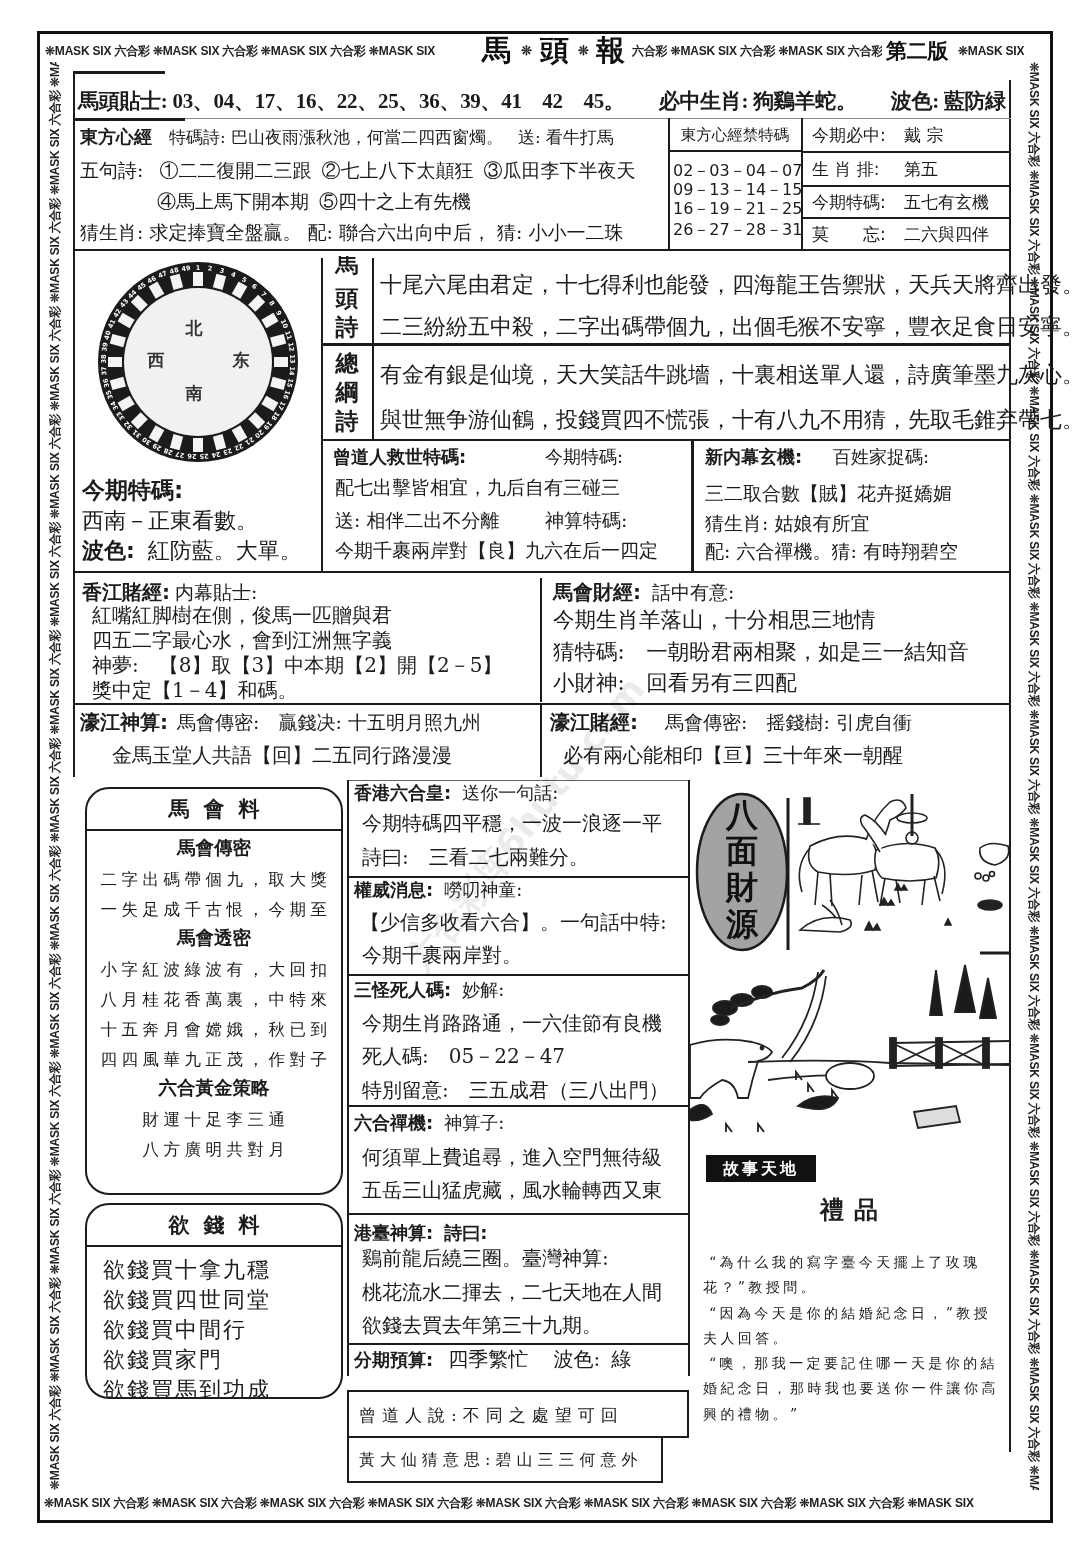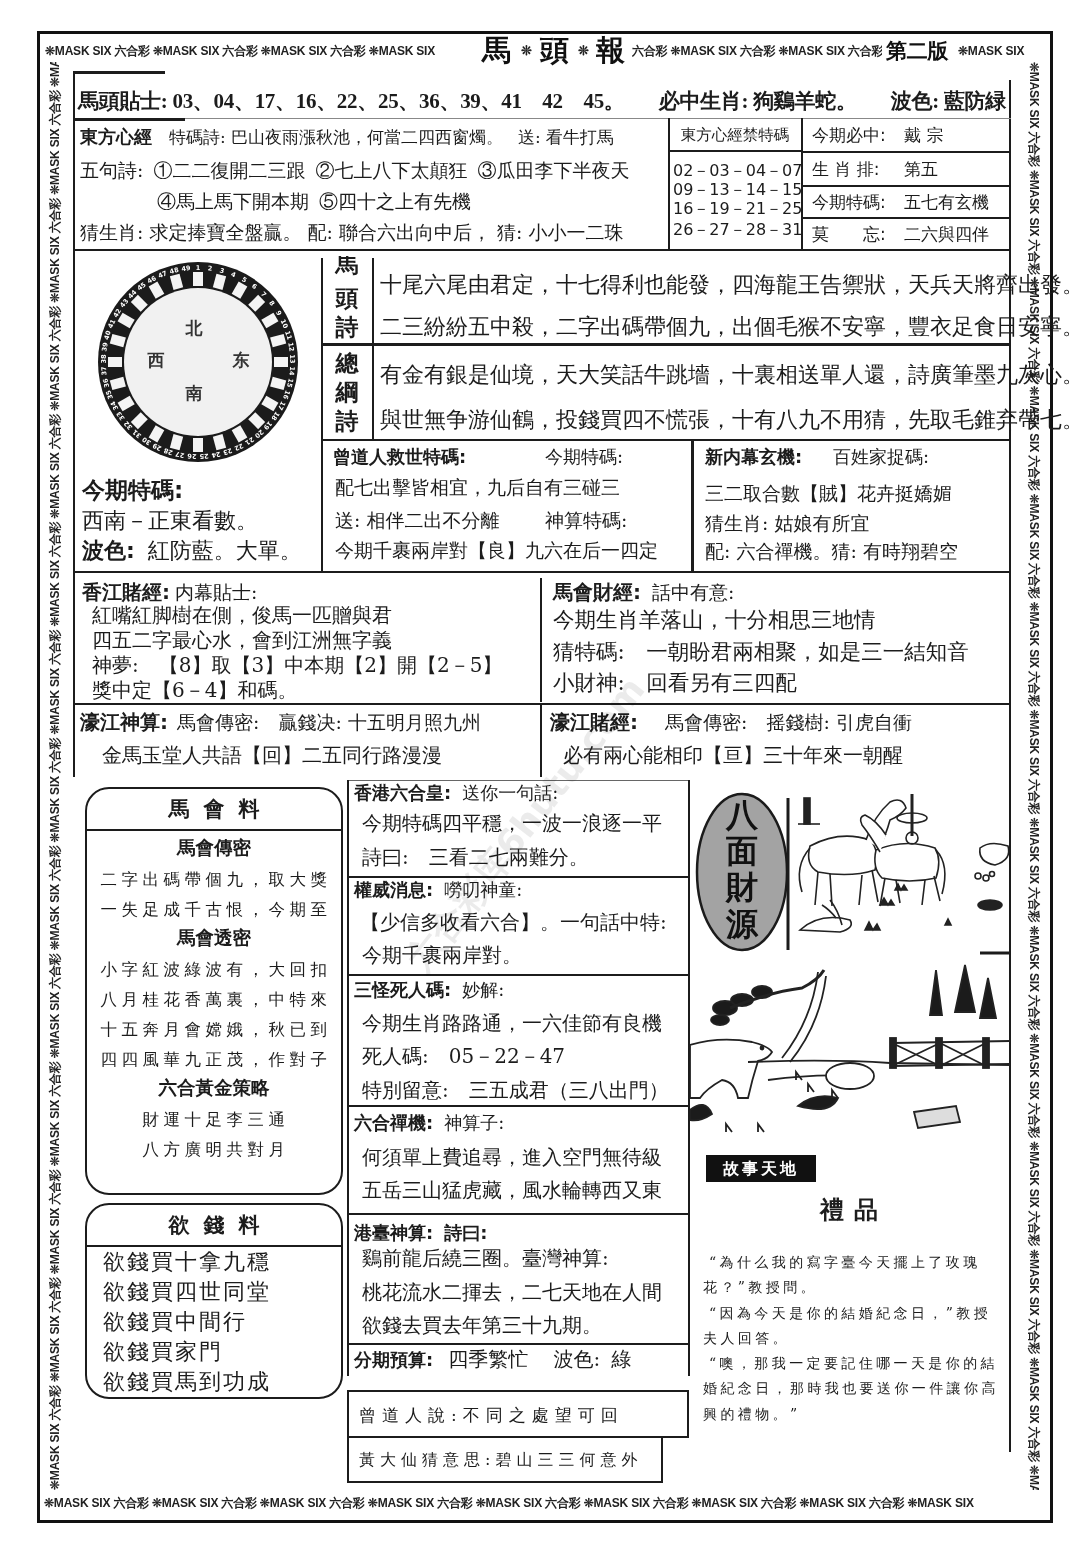--- a/index.html
+++ b/index.html
@@ -104,21 +104,21 @@
 
 <div class="ln" style="left:80px;top:123px;height:28px;line-height:28px">
   <span class="hd f18">東方心經</span>
   <span class="f17" style="margin-left:12px">特碼詩:</span>
   <span class="f17">巴山夜雨漲秋池，何當二四西窗燭。</span>
   <span class="f17" style="margin-left:10px">送:</span>
   <span class="f17">看牛打馬</span>
 </div>
 <div class="ln f19" style="left:80px;top:155px">
   <span>五句詩:</span>
-  <span style="margin-left:4px">①二二復開二三跟</span>
+  <span style="margin-left:10px">①二二復開二三跟</span>
   <span style="margin-left:4px">②七上八下太顛狂</span>
   <span style="margin-left:4px">③瓜田李下半夜天</span>
 </div>
 <div class="ln f19" style="left:157px;top:186px">
   <span>④馬上馬下開本期</span>
   <span style="margin-left:4px">⑤四十之上有先機</span>
 </div>
 <div class="ln f19" style="left:80px;top:217px">
   <span>猜生肖:</span>
   <span>求定捧寶全盤贏。</span>
@@ -266,35 +266,35 @@
 <div class="ln f19" style="left:705px;top:508px">猜生肖: 姑娘有所宜</div>
 <div class="ln f19" style="left:705px;top:536px">配: 六合禪機。猜: 有時翔碧空</div>
 
 <div class="ln" style="left:82px;top:577px">
   <span class="hd f20">香江賭經:</span>
   <span class="f19">内幕貼士:</span>
 </div>
 <div class="ln f20" style="left:92px;top:603px;height:25px;line-height:25px">紅嘴紅脚樹在側，俊馬一匹贈與君</div>
 <div class="ln f20" style="left:92px;top:628px;height:25px;line-height:25px">四五二字最心水，會到江洲無字義</div>
 <div class="ln f20" style="left:92px;top:653px;height:25px;line-height:25px">神夢:　【8】取【3】中本期【2】開【2－5】</div>
-<div class="ln f20" style="left:92px;top:678px;height:25px;line-height:25px">獎中定【6－4】和碼。</div>
+<div class="ln f20" style="left:92px;top:678px;height:25px;line-height:25px">獎中定【1－4】和碼。</div>
 
 <div class="ln" style="left:553px;top:577px">
   <span class="hd f20">馬會財經:</span>
   <span class="f19" style="margin-left:6px">話中有意:</span>
 </div>
 <div class="ln" style="left:553px;top:605px;font-size:21.5px">今期生肖羊落山，十分相思三地情</div>
 <div class="ln" style="left:553px;top:637px;font-size:21.5px">猜特碼:　一朝盼君兩相聚，如是三一結知音</div>
 <div class="ln" style="left:553px;top:668px;font-size:21.5px">小財神:　回看另有三四配</div>
 
 <div class="ln" style="left:80px;top:707px">
   <span class="hd f20">濠江神算:</span>
   <span class="f19" style="margin-left:4px">馬會傳密:　贏錢决: 十五明月照九州</span>
 </div>
-<div class="ln f20" style="left:102px;top:740px">金馬玉堂人共語【回】二五同行路漫漫</div>
+<div class="ln f20" style="left:112px;top:740px">金馬玉堂人共語【回】二五同行路漫漫</div>
 <div class="ln" style="left:550px;top:707px">
   <span class="hd f20">濠江賭經:</span>
   <span class="f19" style="margin-left:22px">馬會傳密:　摇錢樹: 引虎自衝</span>
 </div>
 <div class="ln f20" style="left:563px;top:740px">必有兩心能相印【亘】三十年來一朝醒</div>
 
 <div class="rbox" style="left:85px;top:787px;width:258px;height:408px">
   <div class="rbox-head">馬會料</div>
   <div style="padding-top:4px">
     <div class="rrow h">馬會傳密</div>
@@ -306,21 +306,21 @@
     <div class="rrow t">十五奔月會嫦娥，秋已到</div>
     <div class="rrow t">四四風華九正茂，作對子</div>
     <div class="rrow h">六合黃金策略</div>
     <div class="rrow t">財運十足李三通</div>
     <div class="rrow t">八方廣明共對月</div>
   </div>
 </div>
 
 <div class="rbox" style="left:85px;top:1203px;width:258px;height:196px">
   <div class="rbox-head">欲錢料</div>
-  <div style="">
+  <div style="padding-top:8px">
     <div class="yrow">欲錢買十拿九穩</div>
     <div class="yrow">欲錢買四世同堂</div>
     <div class="yrow">欲錢買中間行</div>
     <div class="yrow">欲錢買家門</div>
     <div class="yrow">欲錢買馬到功成</div>
     <div class="yrow">欲錢買生不如死</div>
   </div>
 </div>
 
 <div class="ln" style="left:354px;top:778px">

